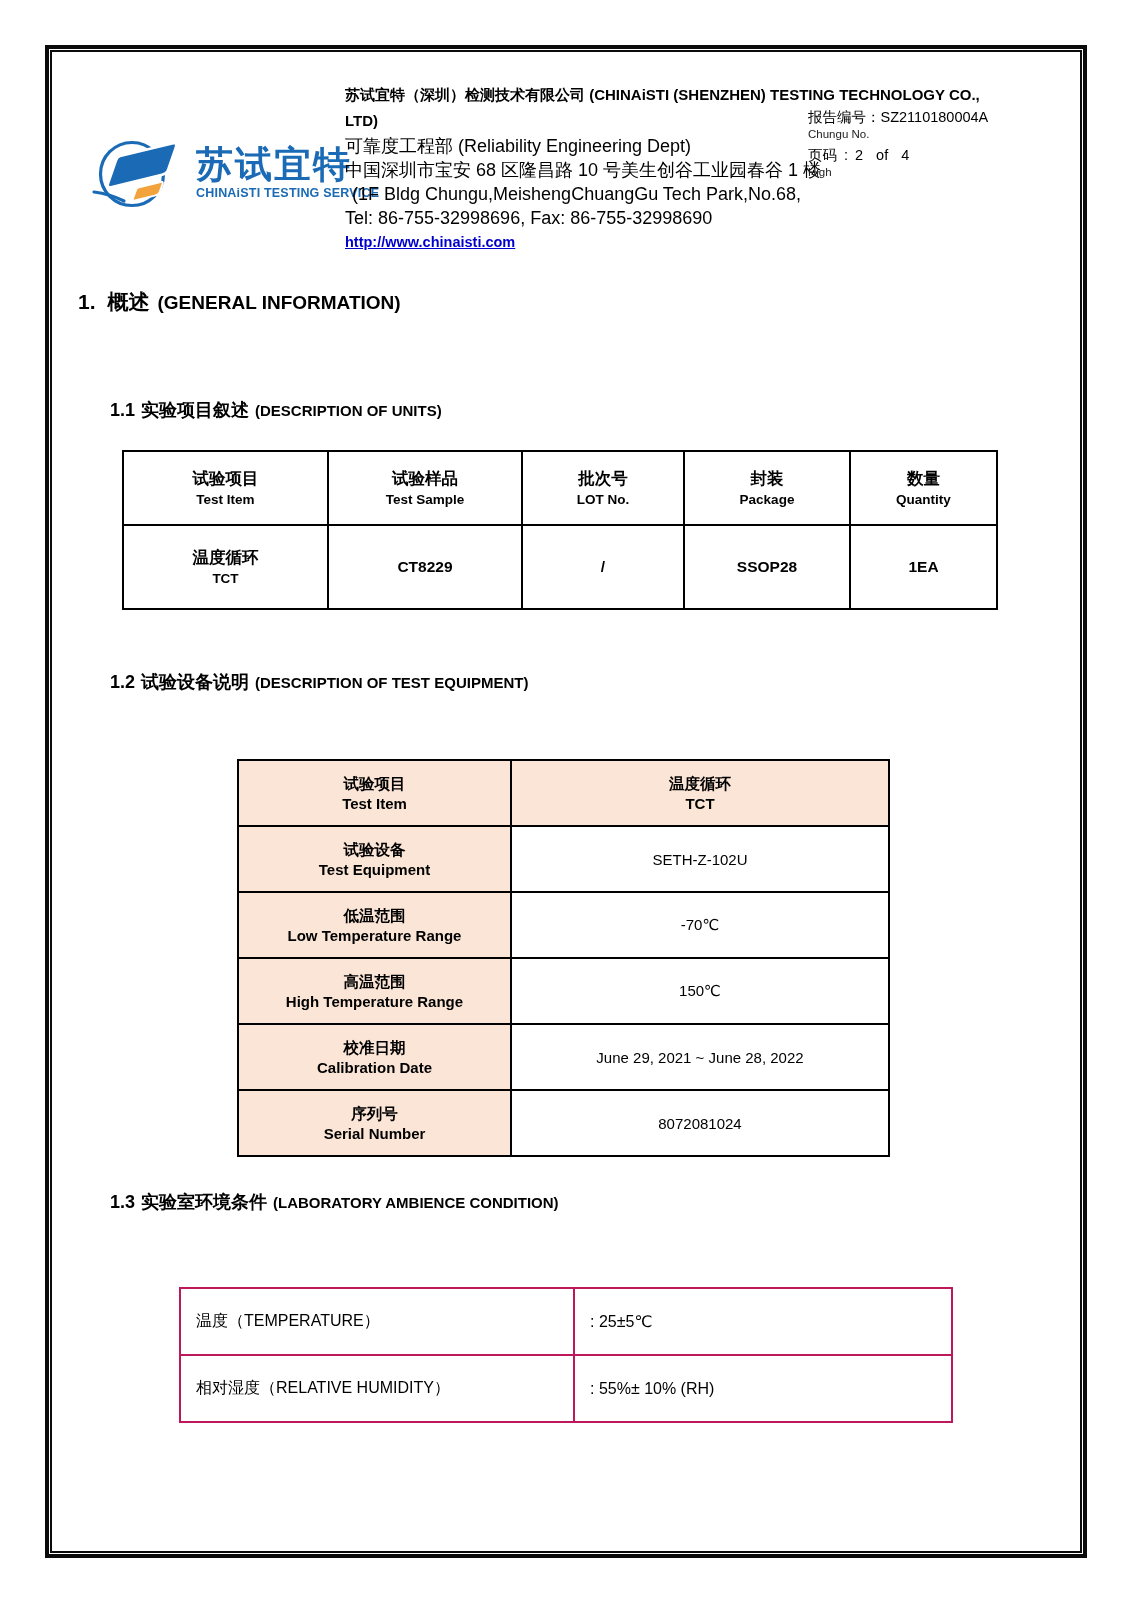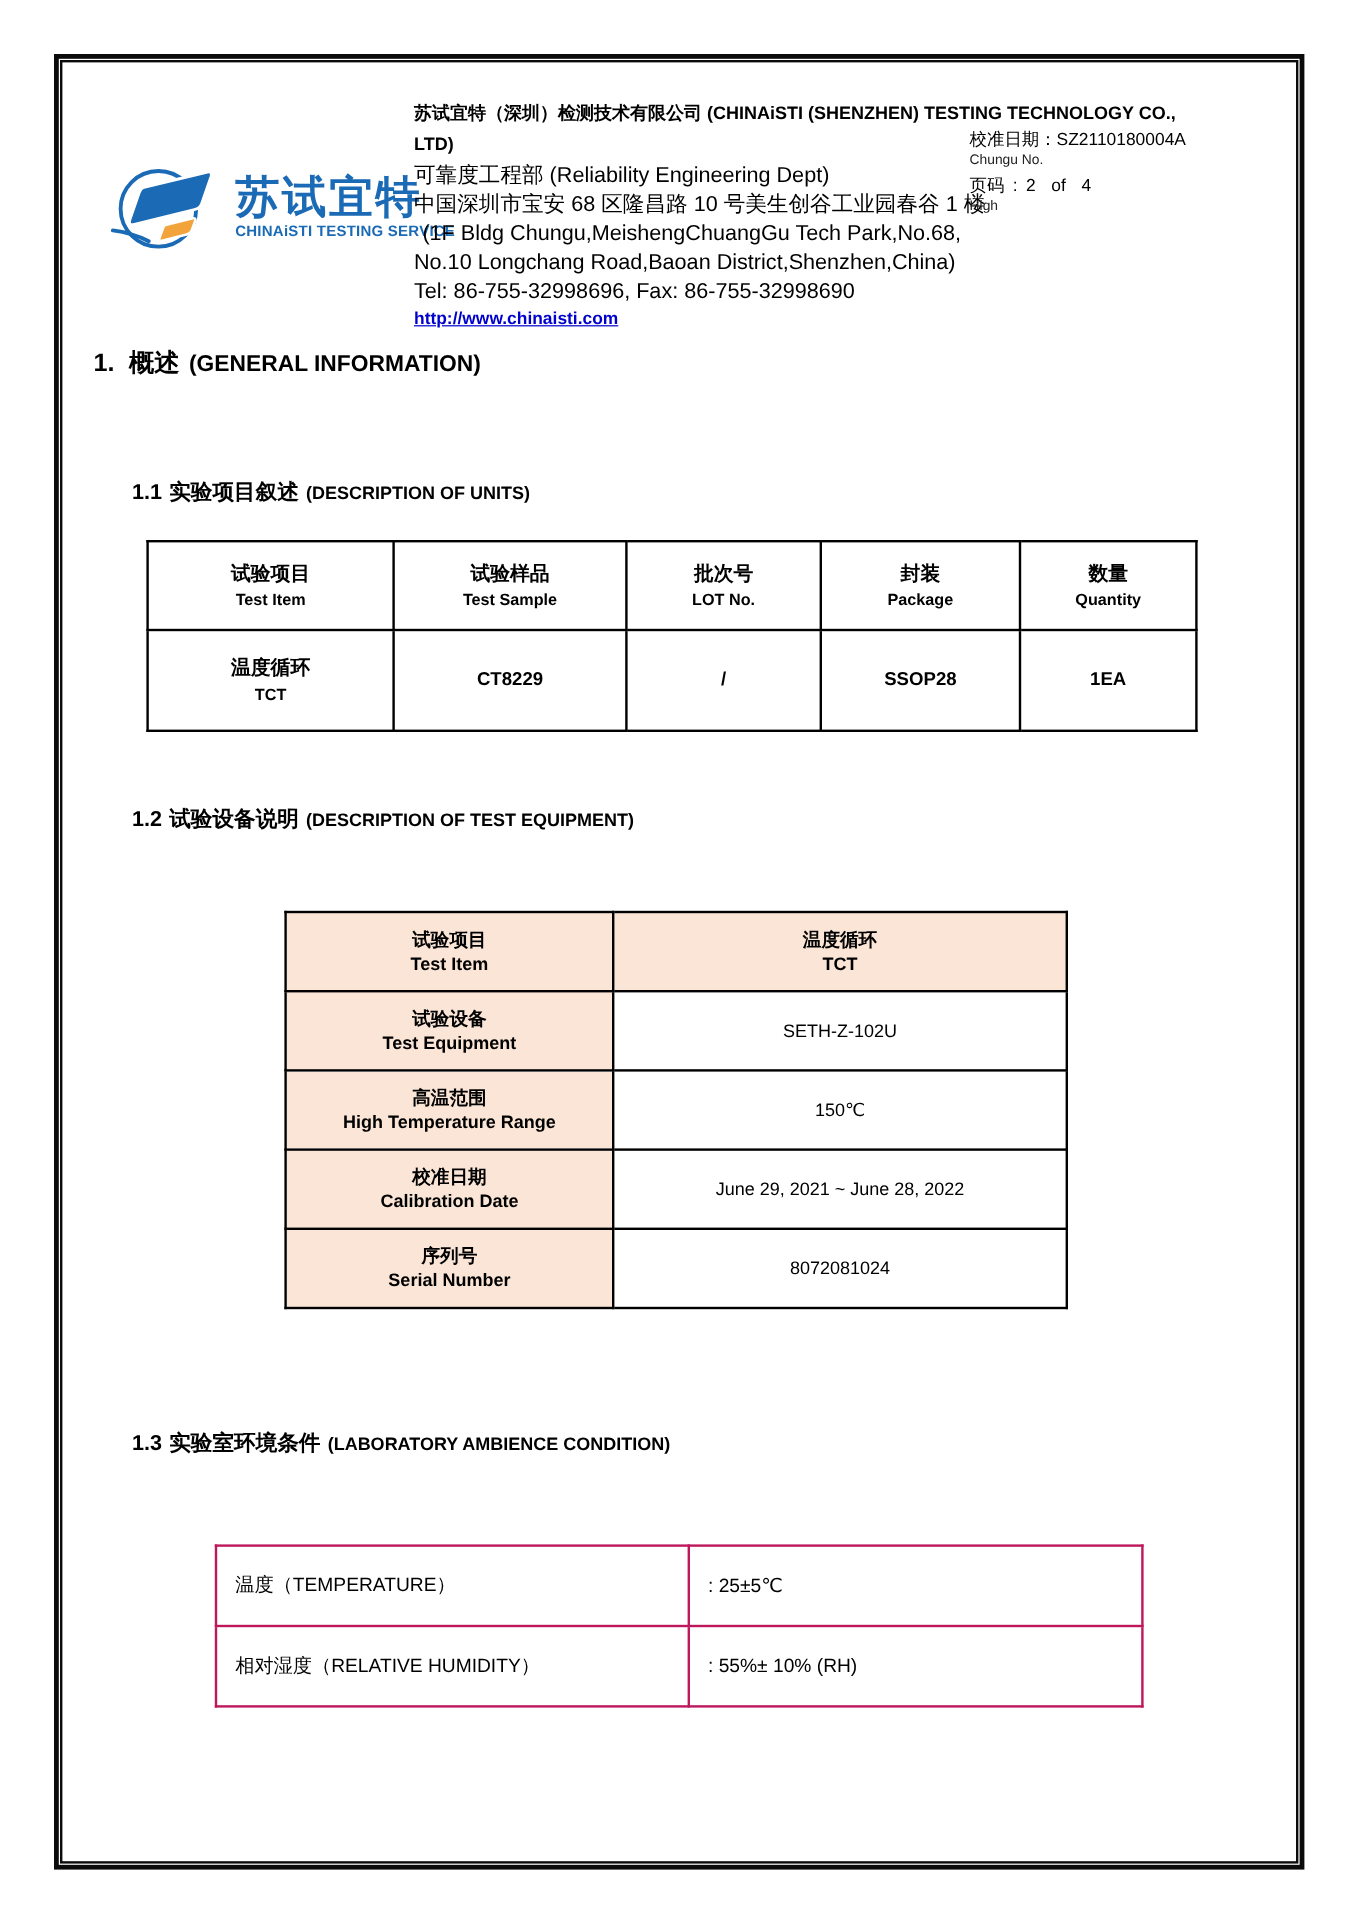--- a/index.html
+++ b/index.html
@@ -86,28 +86,27 @@
     <div class="logo-en">CHINAiSTI TESTING SERVICE</div>
   </div>
 </div>
 
 <div class="company-block">
   <div class="c-bold">苏试宜特（深圳）检测技术有限公司 (CHINAiSTI (SHENZHEN) TESTING TECHNOLOGY CO.,</div>
   <div class="c-bold">LTD)</div>
   <div class="c-line">可靠度工程部 (Reliability Engineering Dept)</div>
   <div class="c-line">中国深圳市宝安 68 区隆昌路 10 号美生创谷工业园春谷 1 楼</div>
   <div class="c-line c-indent">(1F Bldg Chungu,MeishengChuangGu Tech Park,No.68,</div>
-  <div class="c-line">No.10 Longchang Road,Baoan District,Shenzhen,China)</div>
   <div class="c-line">Tel: 86-755-32998696, Fax: 86-755-32998690</div>
   <a class="c-link" href="#">http://www.chinaisti.com</a>
 </div>
 
 <div class="report-block">
   <div class="r-main">
-    <span>校准日期：</span><span>SZ2110180004A</span>
+    <span>报告编号：</span><span>SZ2110180004A</span>
   </div>
   <div class="r-sub">Chungu No.</div>
   <div class="r-main page-line">
     <span>页码</span>
     <span>:</span>
     <span class="page-value">2 of 4</span>
   </div>
   <div class="r-sub">High</div>
 </div>
 
@@ -185,20 +184,27 @@
   </tr>
   <tr>
     <td class="lbl">
           <div class="zh">试验设备</div>
           <div class="en">Test Equipment</div>
         </td>
     <td class="val">SETH-Z-102U</td>
   </tr>
   <tr>
     <td class="lbl">
+          <div class="zh">低温范围</div>
+          <div class="en">Low Temperature Range</div>
+        </td>
+    <td class="val">-70℃</td>
+  </tr>
+  <tr>
+    <td class="lbl">
           <div class="zh">高温范围</div>
           <div class="en">High Temperature Range</div>
         </td>
     <td class="val">150℃</td>
   </tr>
   <tr>
     <td class="lbl">
           <div class="zh">校准日期</div>
           <div class="en">Calibration Date</div>
         </td>

